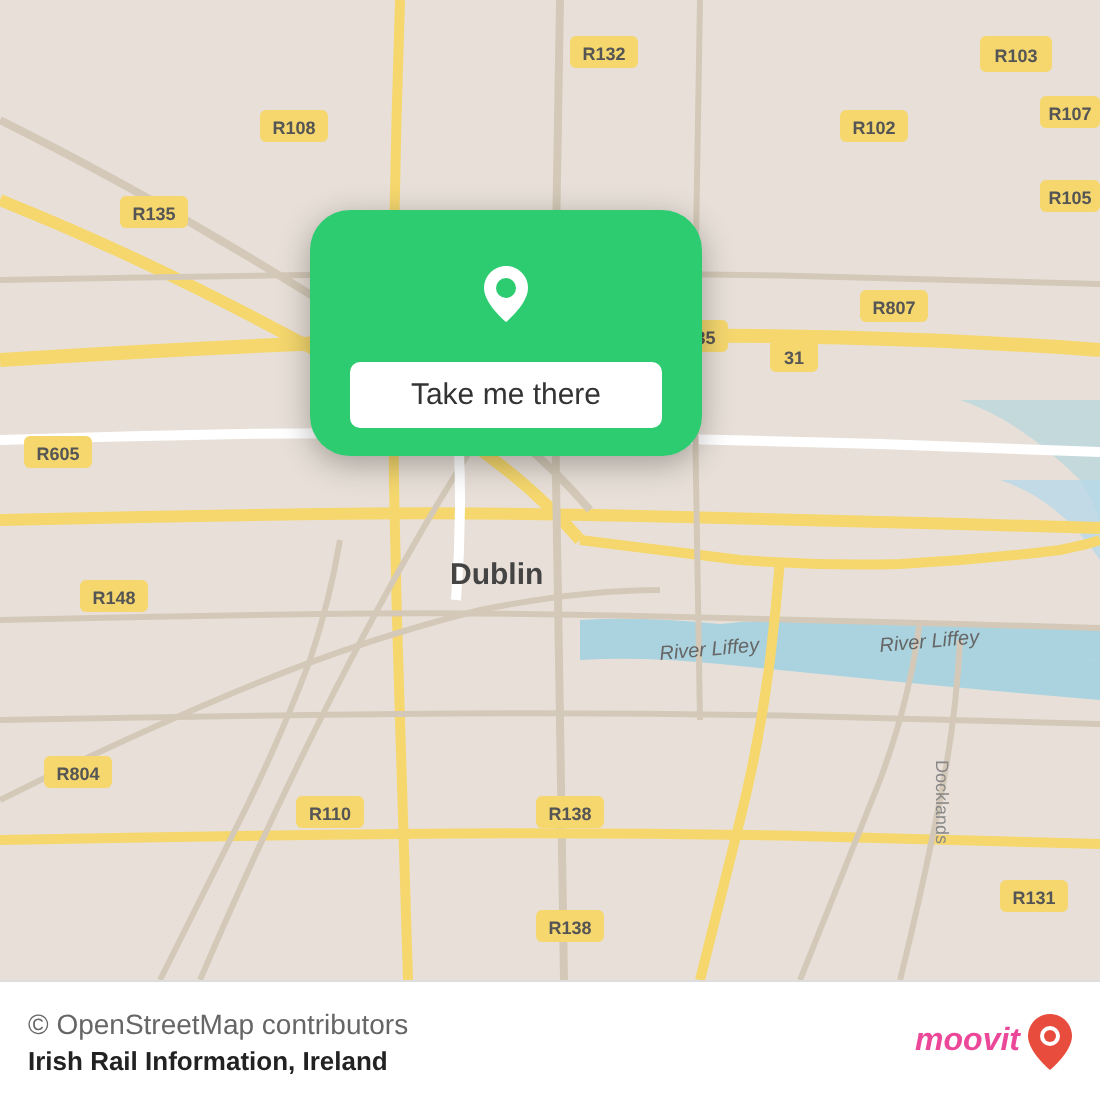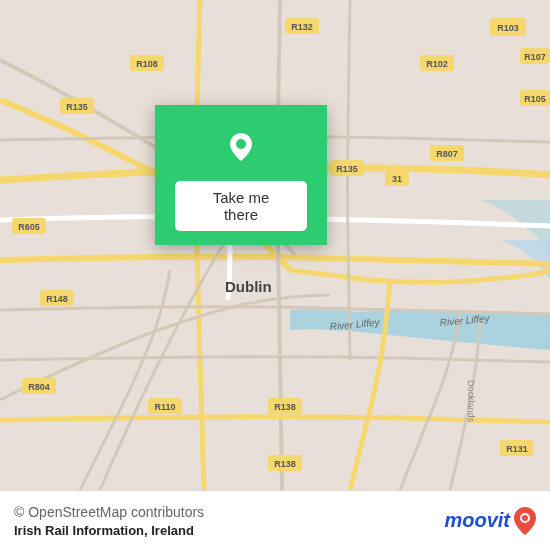--- a/index.html
+++ b/index.html
@@ -25,23 +25,23 @@
       height: 100%;
       position: absolute;
       top: 0; left: 0;
     }
 
     
     .popup-overlay {
       position: absolute;
       top: 105px;
       left: 155px;
-      width: 172px;
+      width: 196px;
       background: #2ecc71;
-      border-radius: 0;
+      border-radius: 20px;
       display: flex;
       flex-direction: column;
       align-items: center;
       padding: 18px 20px 14px;
       box-shadow: 0 4px 16px rgba(0,0,0,0.3);
       z-index: 10;
     }
 
     .popup-pin {
       width: 48px;
@@ -91,23 +91,23 @@
       color: #222;
     }
 
     .moovit-logo {
       display: flex;
       align-items: center;
       gap: 4px;
     }
 
     .moovit-text {
-      font-size: 20px;
+      font-size: 16px;
       font-weight: bold;
-      color: #1d4ed8;
+      color: #ec4899;
       font-style: italic;
     }
 
     .moovit-pin {
       width: 22px;
       height: 28px;
     }
   </style>
 </head>
 <body>

